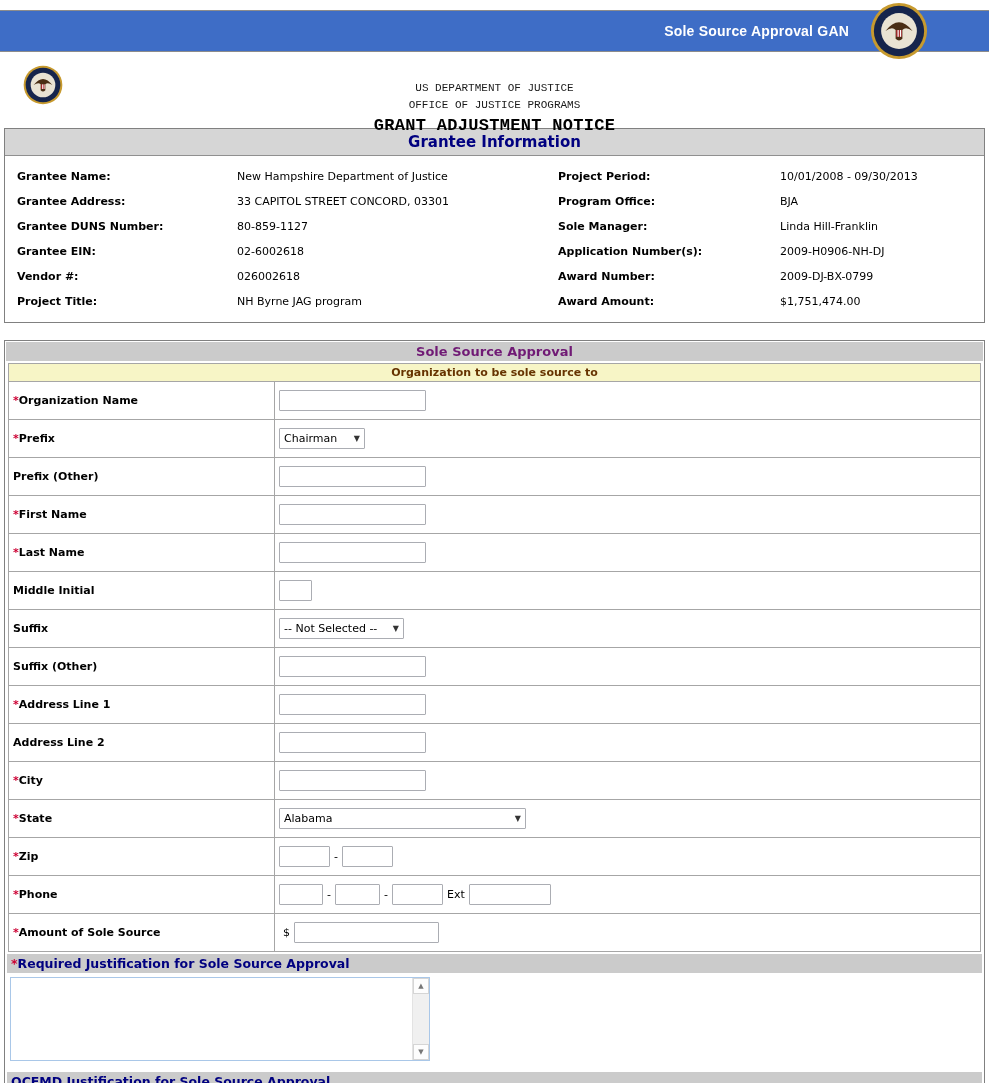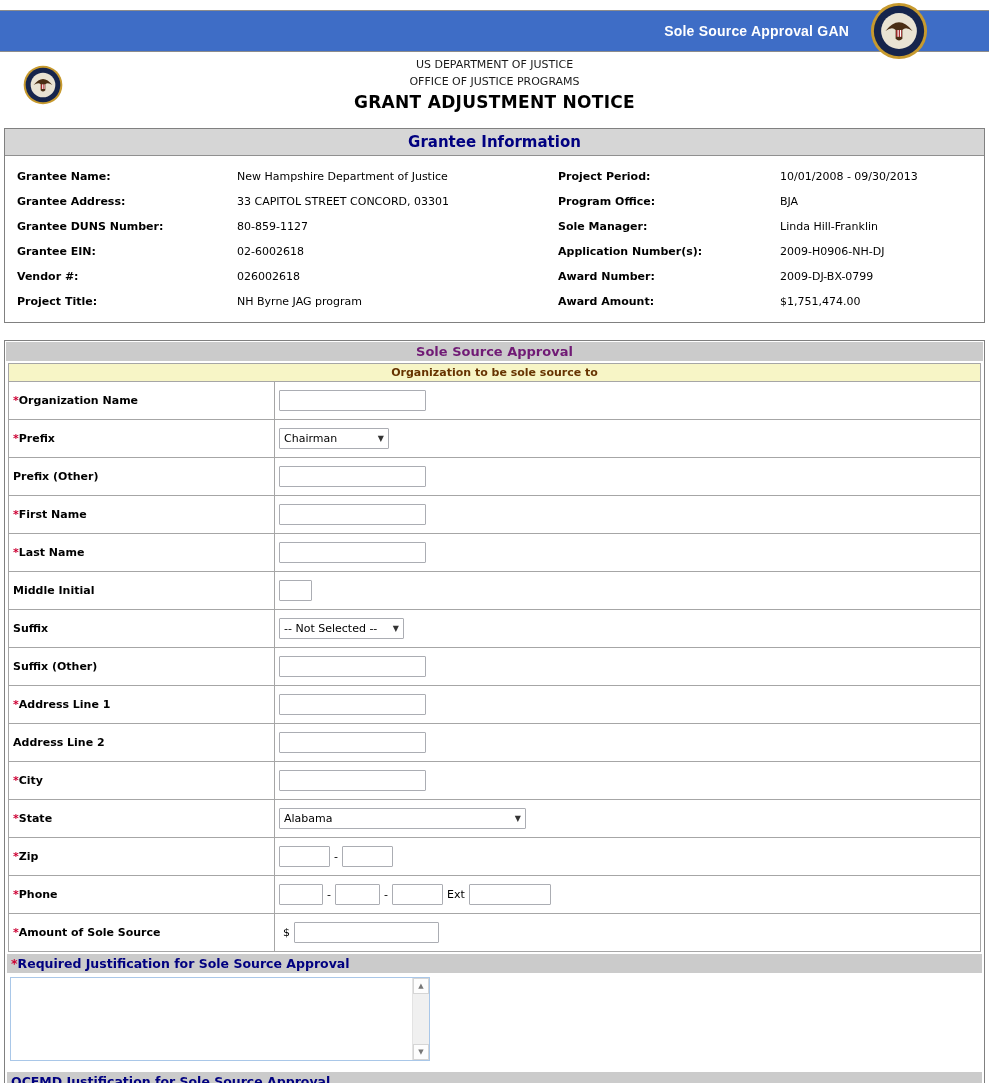--- a/index.html
+++ b/index.html
@@ -12,21 +12,21 @@
     border:1px solid #8C8C8C; border-left:none; border-right:none;
     position:relative; display:flex; align-items:center; justify-content:flex-end;
   }
   .top-title {
     color:#fff; font-weight:bold; font-size:14px;
     font-family:"Liberation Sans", sans-serif; margin-right:140px; letter-spacing:0.2px;
   }
   .top-seal { position:absolute; right:61px; top:-9px; width:58px; height:58px; }
 
   
-  .doj-header { position:relative; text-align:center; padding-top:4px; height:74px; }
+  .doj-header { position:relative; text-align:center; padding-top:28px; height:74px;font-family:Liberation Mono, monospace; }
   .seal-sm { position:absolute; left:23px; top:13px; width:40px; height:40px; }
   .agency-line { font-size:11px; color:#1a1a1a; line-height:17px; }
   .agency-title { font-size:17px; font-weight:bold; color:#000; margin-top:2px; letter-spacing:0.3px; }
 
   
   .panel { margin:0 4px; border:1px solid #808080; background:#fff; }
   .grantee-panel { margin-top:2px; }
   .panel-header {
     background:#D6D6D6; border-bottom:1px solid #909090; text-align:center;
     color:#000080; font-weight:bold; font-size:15px; padding:4px 0;
@@ -176,21 +176,21 @@
         <tbody>
           <tr>
             <td class="subheader-cell" colspan="2">Organization to be sole source to</td>
           </tr>
           <tr>
             <td class="label-cell"><span class="req">*</span>Organization Name</td>
             <td class="field-cell"><span class="mock-input" style="width: 147px;"></span></td>
           </tr>
           <tr>
             <td class="label-cell"><span class="req">*</span>Prefix</td>
-            <td class="field-cell"><span class="mock-select" style="width: 110px;">
+            <td class="field-cell"><span class="mock-select" style="width: 86px;">
                 <span class="sel-value">Chairman</span>
                 <span class="sel-arrow">▼</span>
               </span></td>
           </tr>
           <tr>
             <td class="label-cell">Prefix (Other)</td>
             <td class="field-cell"><span class="mock-input" style="width: 147px;"></span></td>
           </tr>
           <tr>
             <td class="label-cell"><span class="req">*</span>First Name</td>

